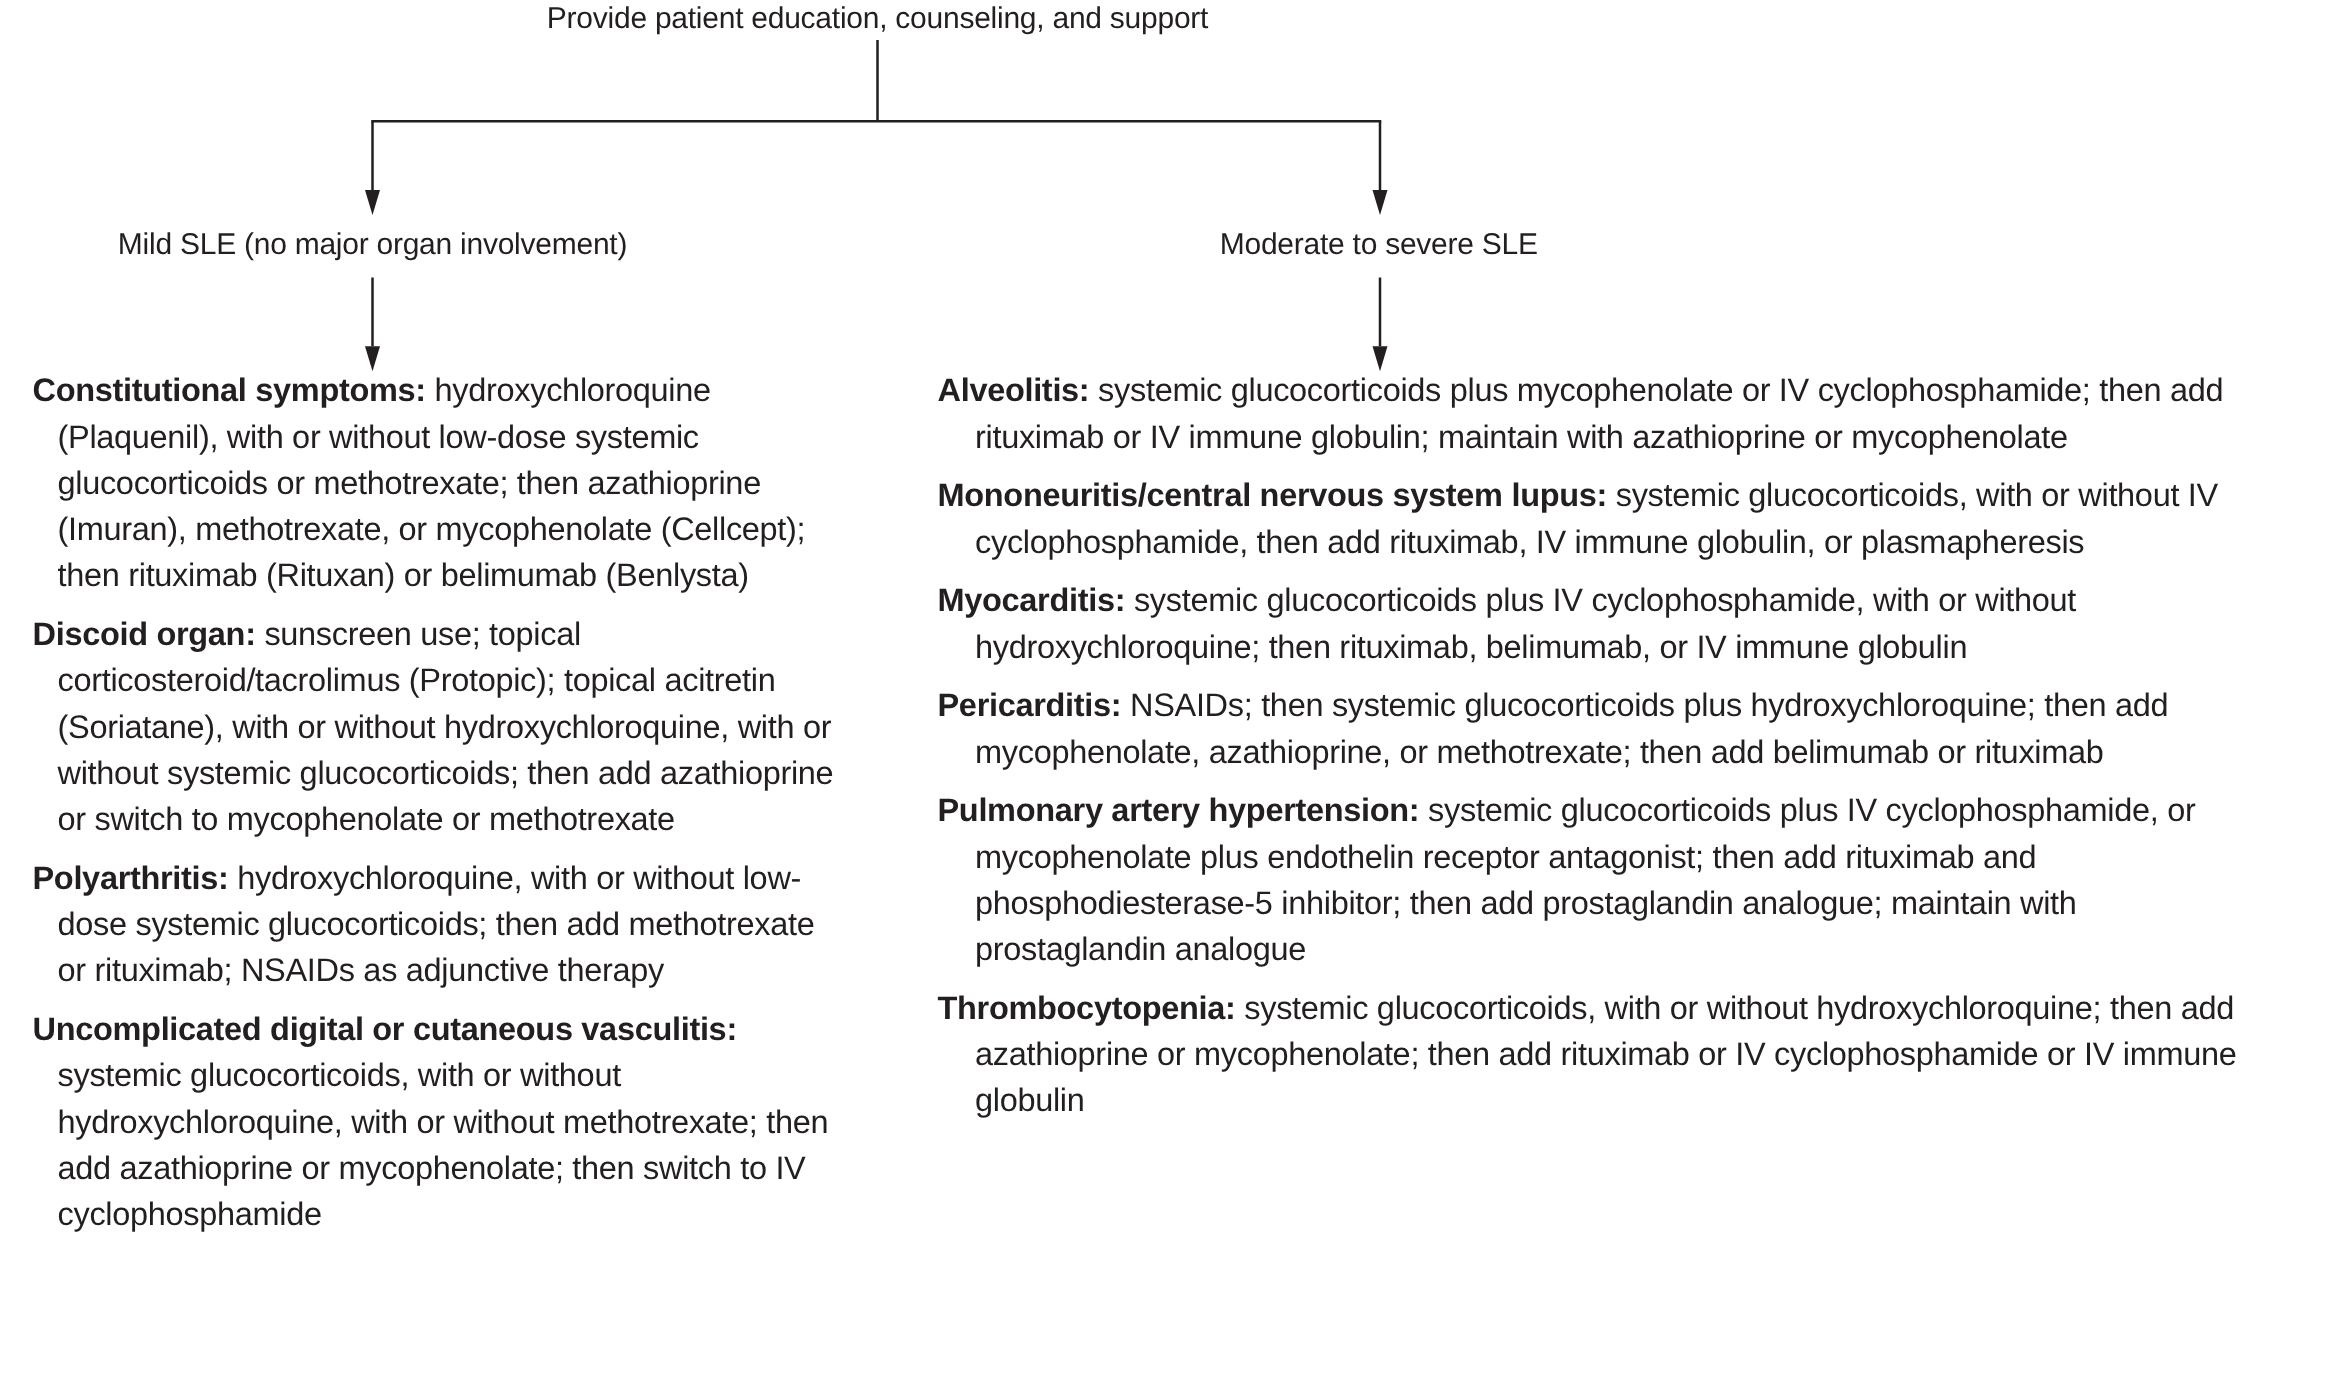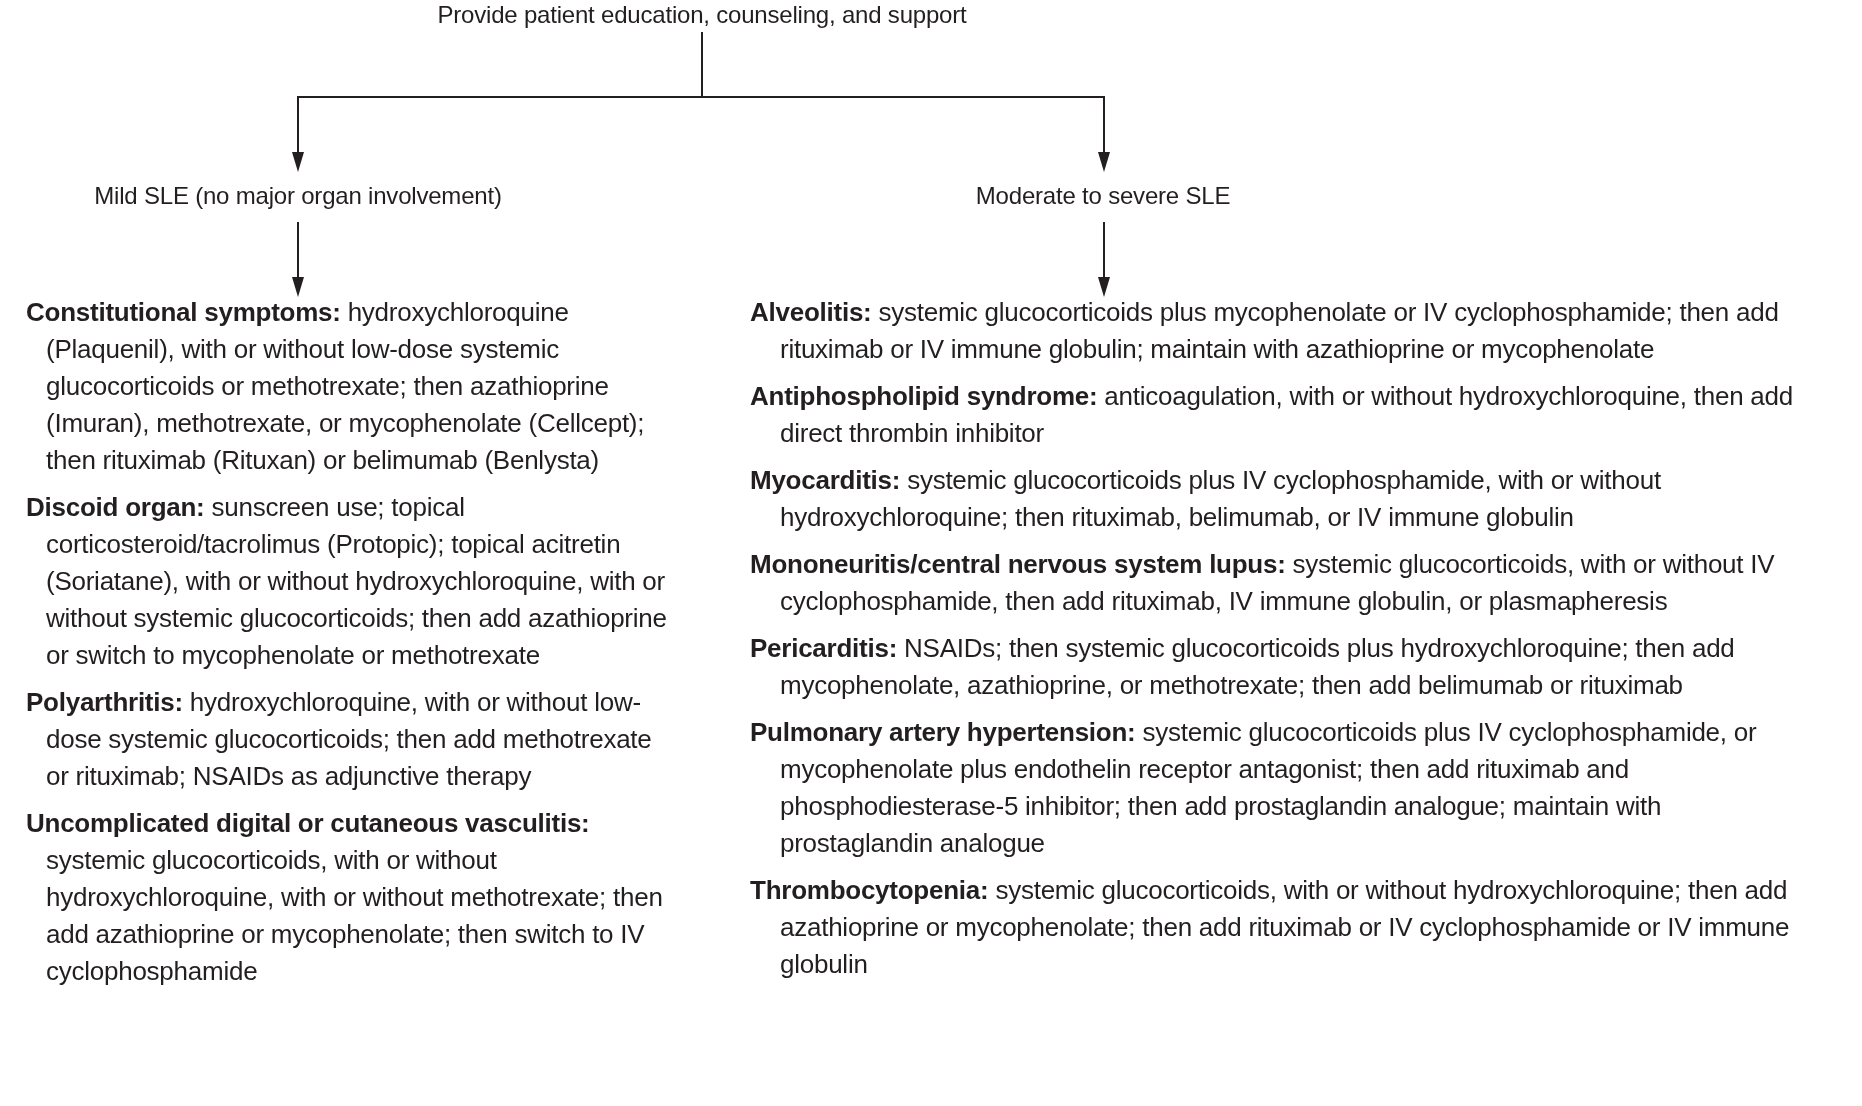--- a/index.html
+++ b/index.html
@@ -71,25 +71,24 @@
   <p><b>Discoid organ: </b><span>sunscreen use; topical corticosteroid/tacrolimus (Protopic); topical acitretin (Soriatane), with or without hydroxychloroquine, with or without systemic glucocorticoids; then add azathioprine or switch to mycophenolate or methotrexate</span></p>
 
   <p><b>Polyarthritis: </b><span>hydroxychloroquine, with or without low-dose systemic glucocorticoids; then add methotrexate or rituximab; NSAIDs as adjunctive therapy</span></p>
 
   <p><b>Uncomplicated digital or cutaneous vasculitis: </b><span>systemic glucocorticoids, with or without hydroxychloroquine, with or without methotrexate; then add azathioprine or mycophenolate; then switch to IV cyclophosphamide</span></p>
 </div>
 
 <div class="abs treatment-col col-right" style="left:750px;top:294px;width:1062px;">
   <p><b>Alveolitis: </b><span>systemic glucocorticoids plus mycophenolate or IV cyclophosphamide; then add rituximab or IV immune globulin; maintain with azathioprine or mycophenolate</span></p>
 
-  <p><b>Antiphospholipid syndrome: </b><span>anticoagulation, with or without hydroxychloroquine, then add direct thrombin inhibitor</span></p>
 
 
+  <p><b>Mononeuritis/central nervous system lupus: </b><span>systemic glucocorticoids, with or without IV cyclophosphamide, then add rituximab, IV immune globulin, or plasmapheresis</span></p>
+
   <p><b>Myocarditis: </b><span>systemic glucocorticoids plus IV cyclophosphamide, with or without hydroxychloroquine; then rituximab, belimumab, or IV immune globulin</span></p>
-
-  <p><b>Mononeuritis/central nervous system lupus: </b><span>systemic glucocorticoids, with or without IV cyclophosphamide, then add rituximab, IV immune globulin, or plasmapheresis</span></p>
 
   <p><b>Pericarditis: </b><span>NSAIDs; then systemic glucocorticoids plus hydroxychloroquine; then add mycophenolate, azathioprine, or methotrexate; then add belimumab or rituximab</span></p>
 
   <p><b>Pulmonary artery hypertension: </b><span>systemic glucocorticoids plus IV cyclophosphamide, or mycophenolate plus endothelin receptor antagonist; then add rituximab and phosphodiesterase-5 inhibitor; then add prostaglandin analogue; maintain with prostaglandin analogue</span></p>
 
   <p><b>Thrombocytopenia: </b><span>systemic glucocorticoids, with or without hydroxychloroquine; then add azathioprine or mycophenolate; then add rituximab or IV cyclophosphamide or IV immune globulin</span></p>
 </div>
 
 </body></html>

